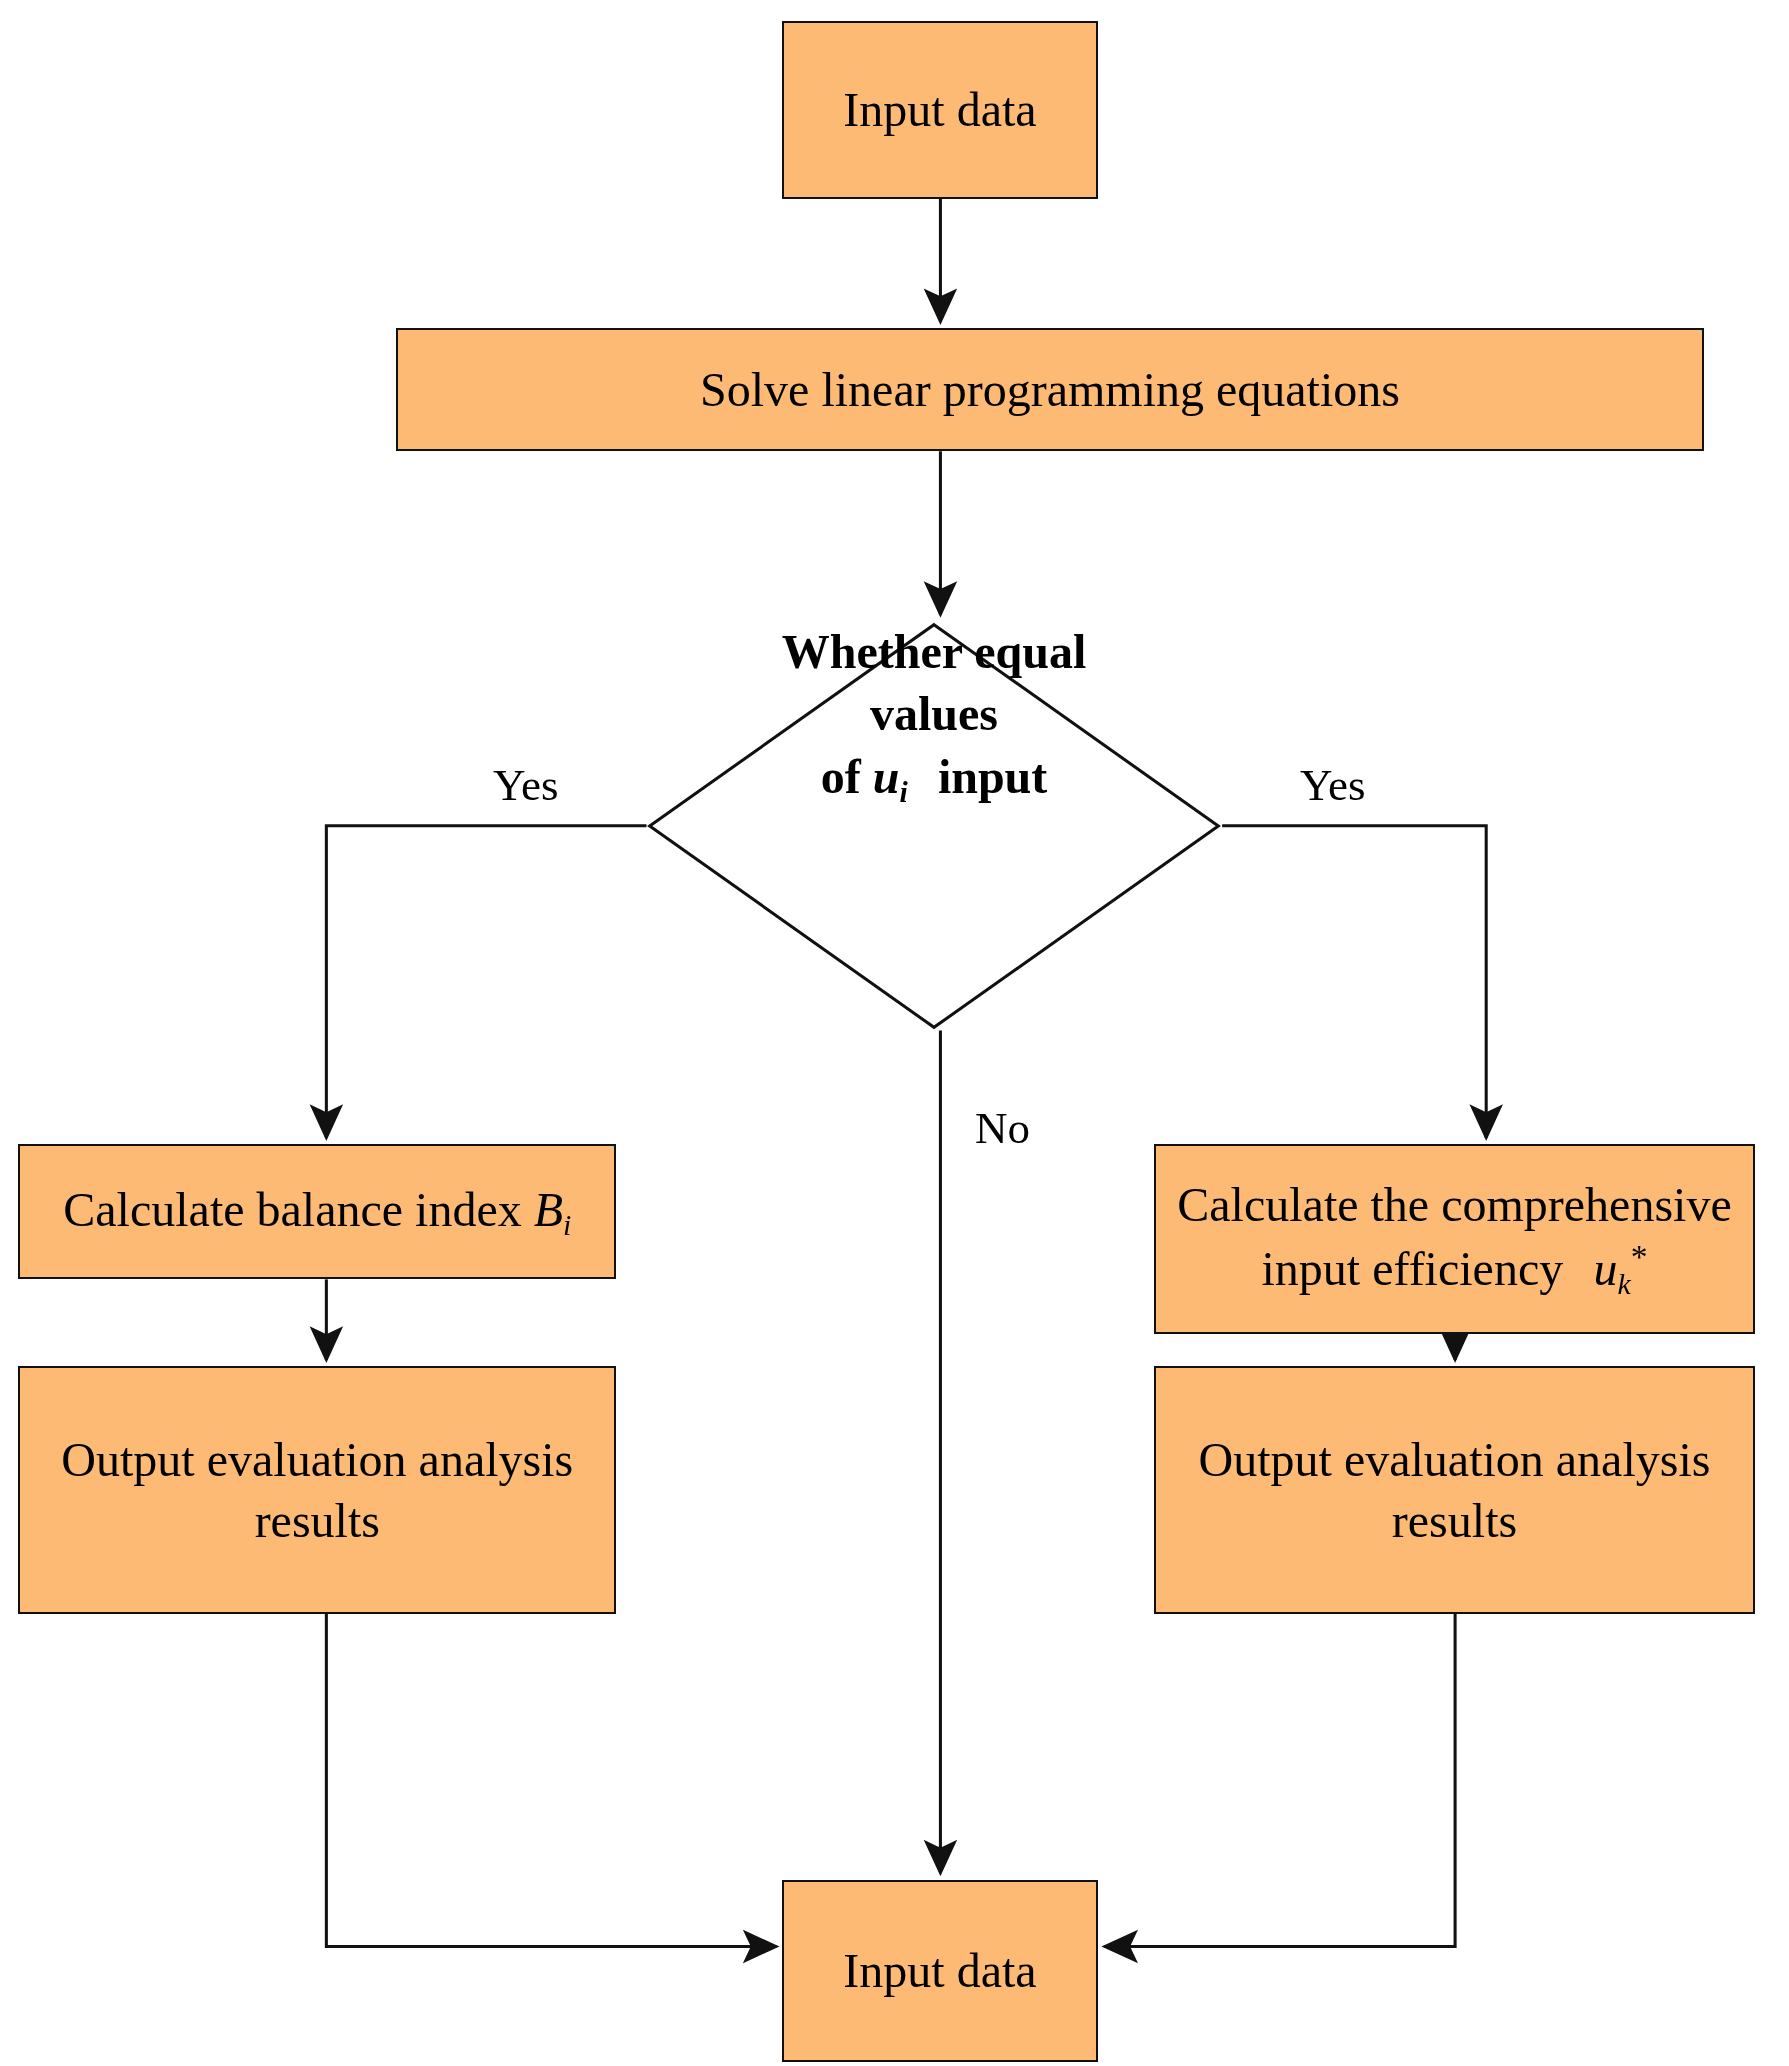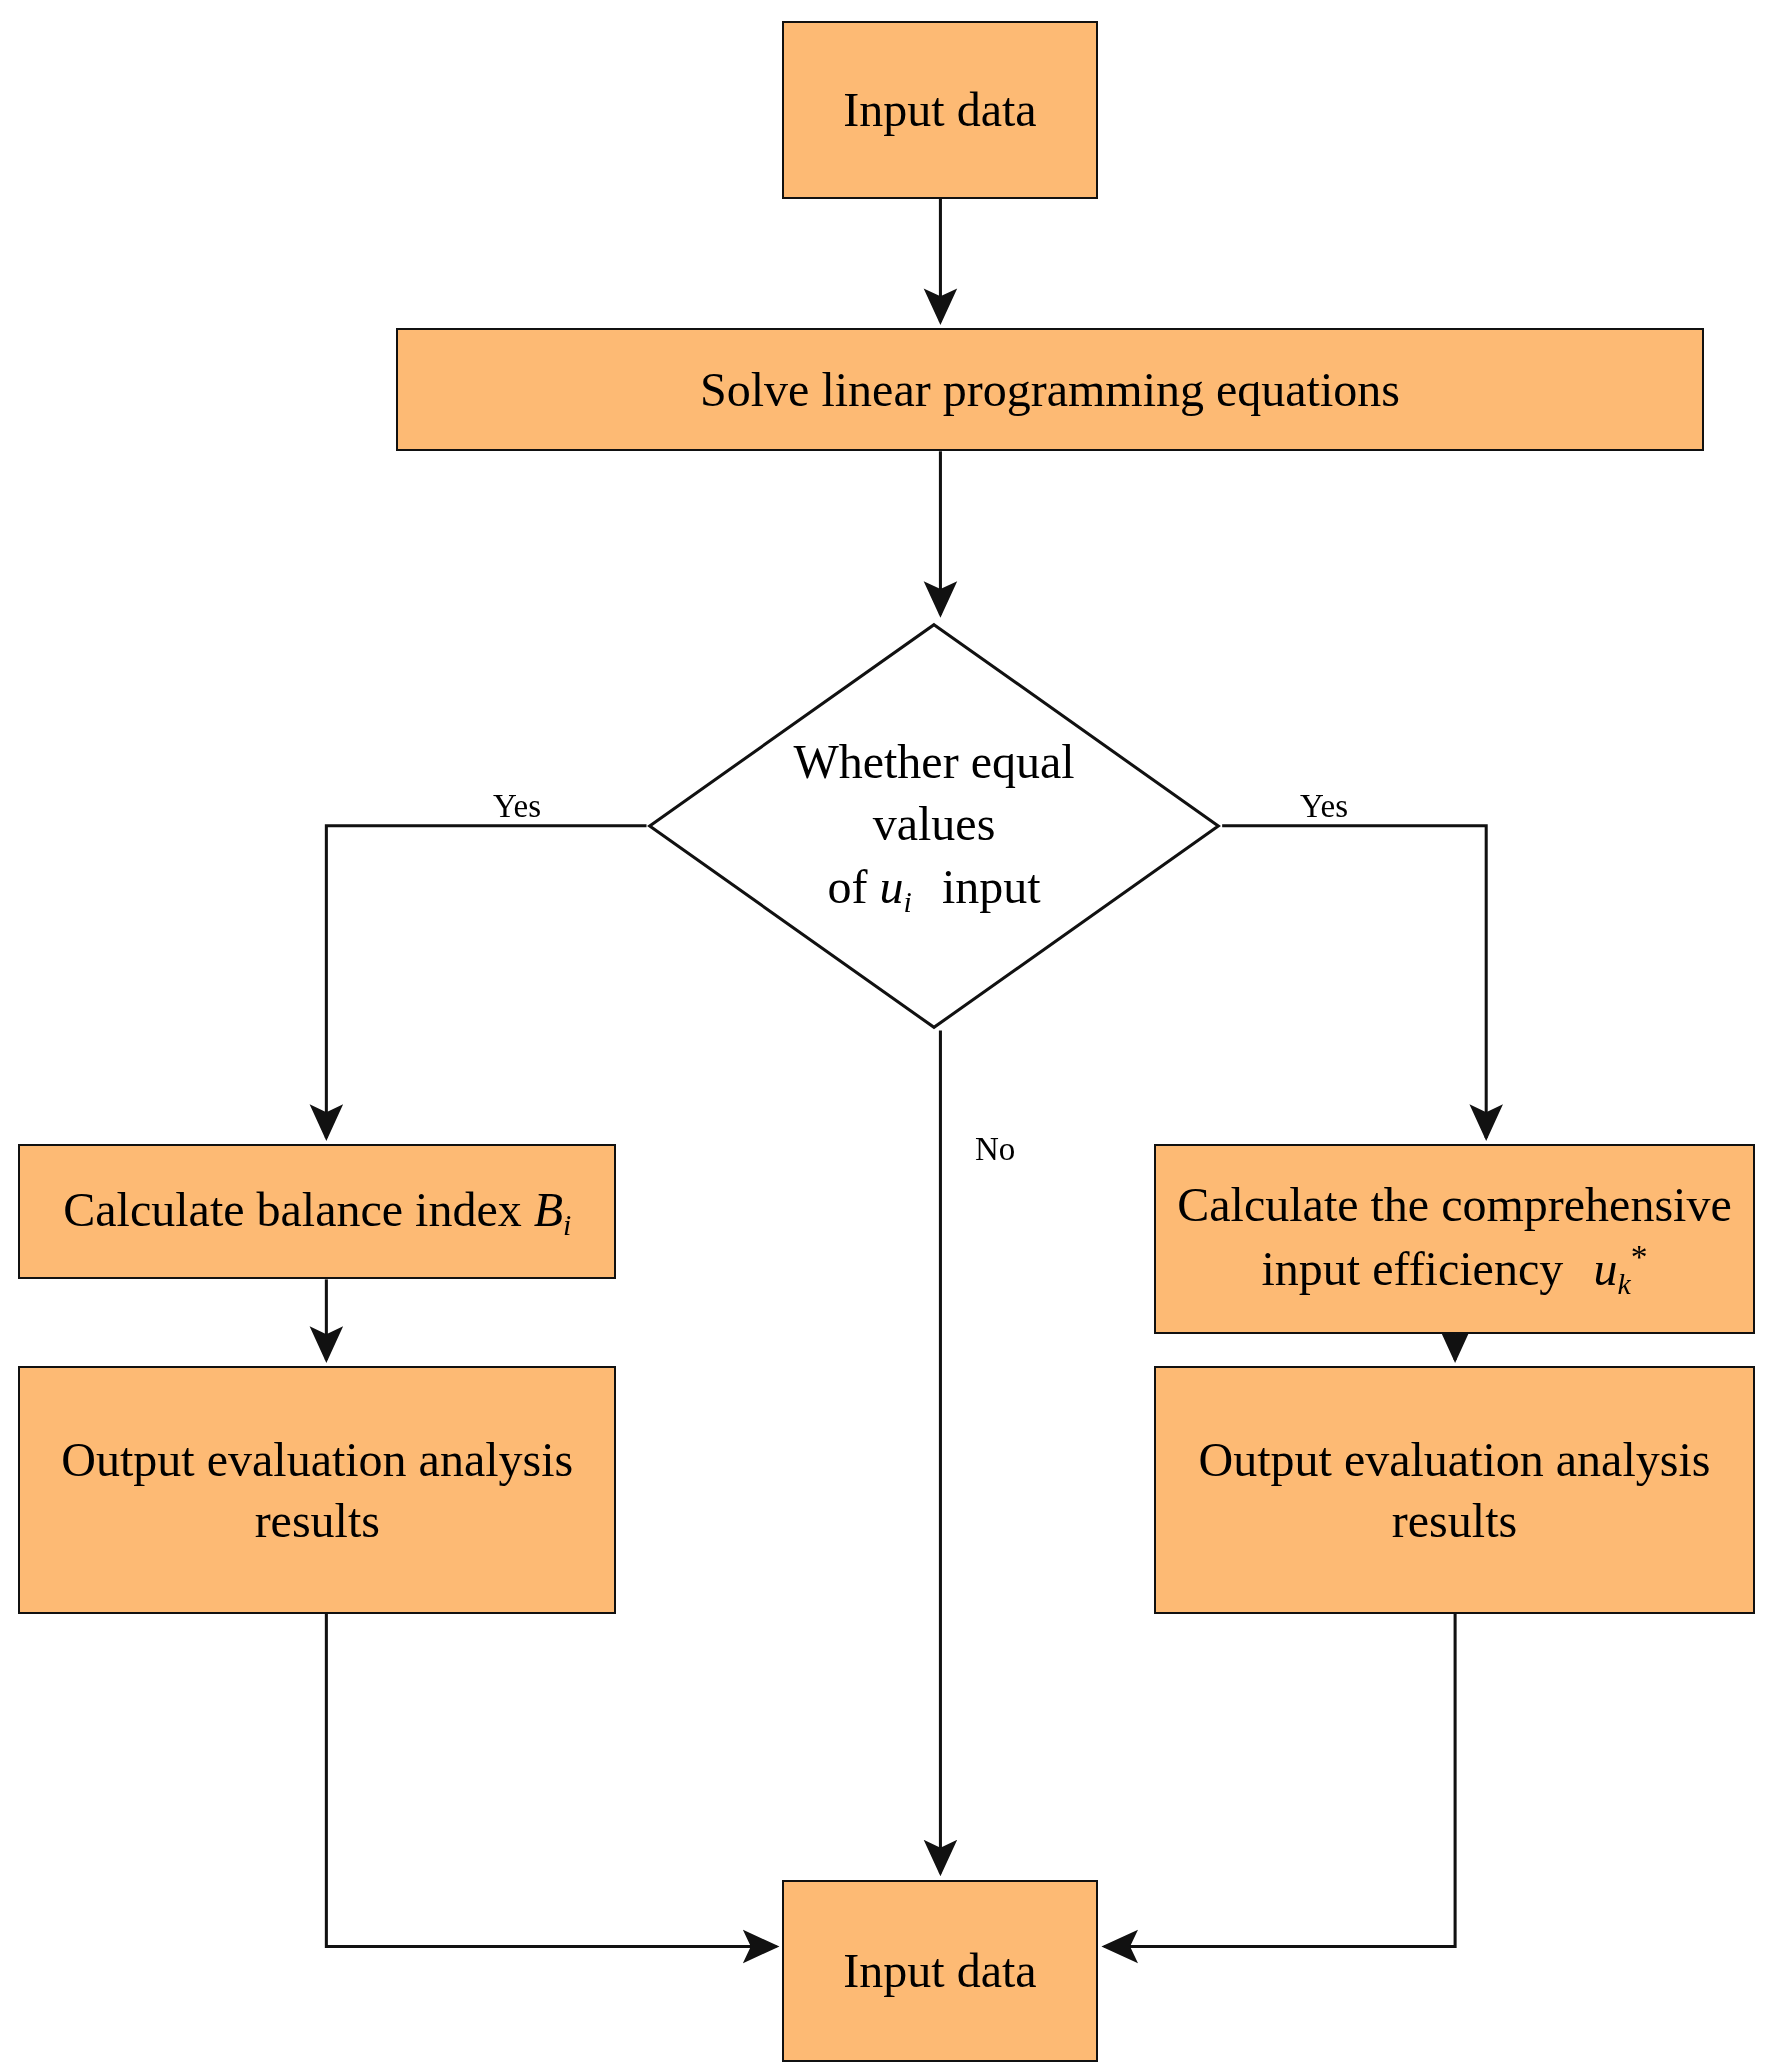--- a/index.html
+++ b/index.html
@@ -57,34 +57,33 @@
     height: 410px;
     z-index: 3;
   }
   .decision-label {
     position: absolute;
     left: 0;
     top: 0;
     width: 576px;
     height: 410px;
     display: flex;
-    align-items: center;
     justify-content: center;
     text-align: center;
     font-size: 48px;
     line-height: 1.3;
+    font-weight: bold;
   }
   .decision-label span.inner { display: block; width: 390px; }
 
   .edge-label {
     position: absolute;
-    font-size: 33px;
+    font-size: 45px;
     z-index: 4;
     white-space: nowrap;
-    margin-top: 29px;
   }
   .lbl-yes-left  { left: 493px;  top: 759px; }
   .lbl-yes-right { left: 1300px; top: 759px; }
   .lbl-no        { left: 975px; top: 1102px; }
 
   i.mathvar {
     font-family: "Liberation Serif", "DejaVu Serif", serif;
     font-style: italic;
   }
   sub.mathsub {

